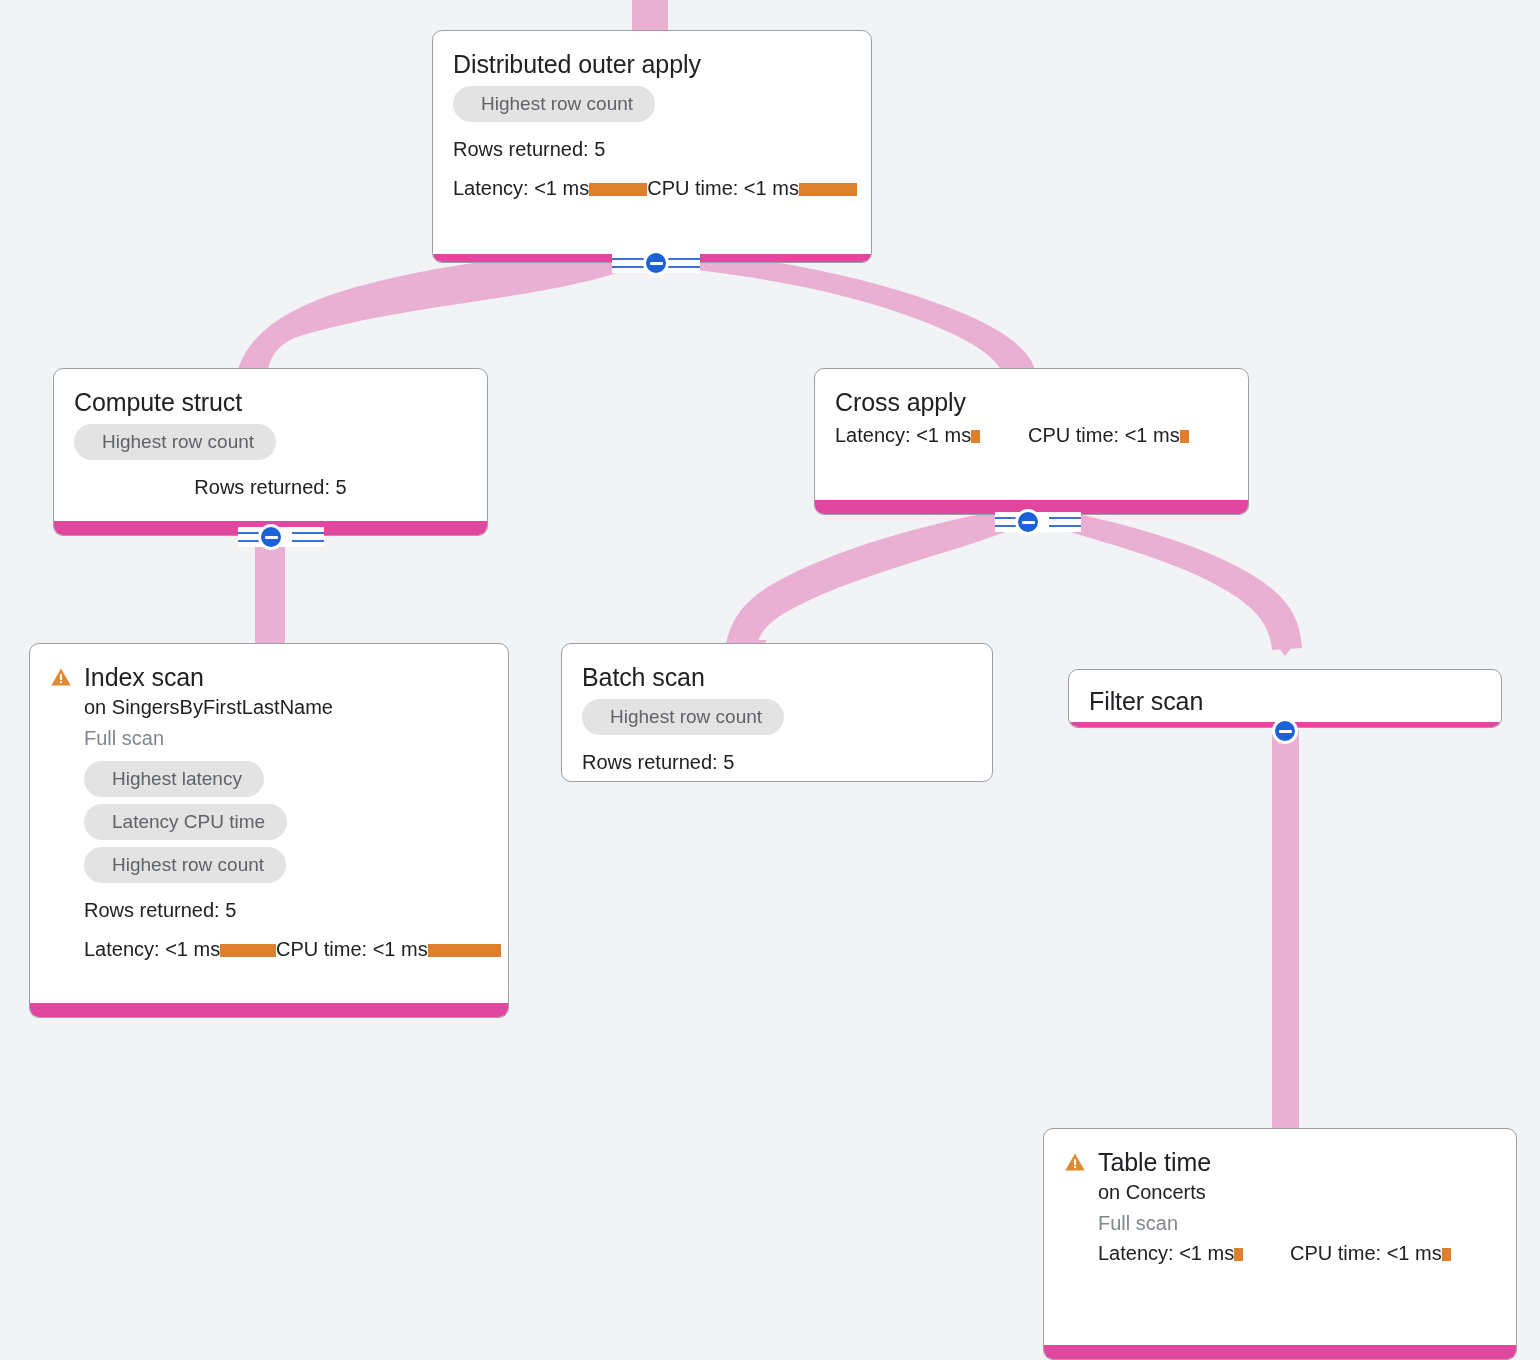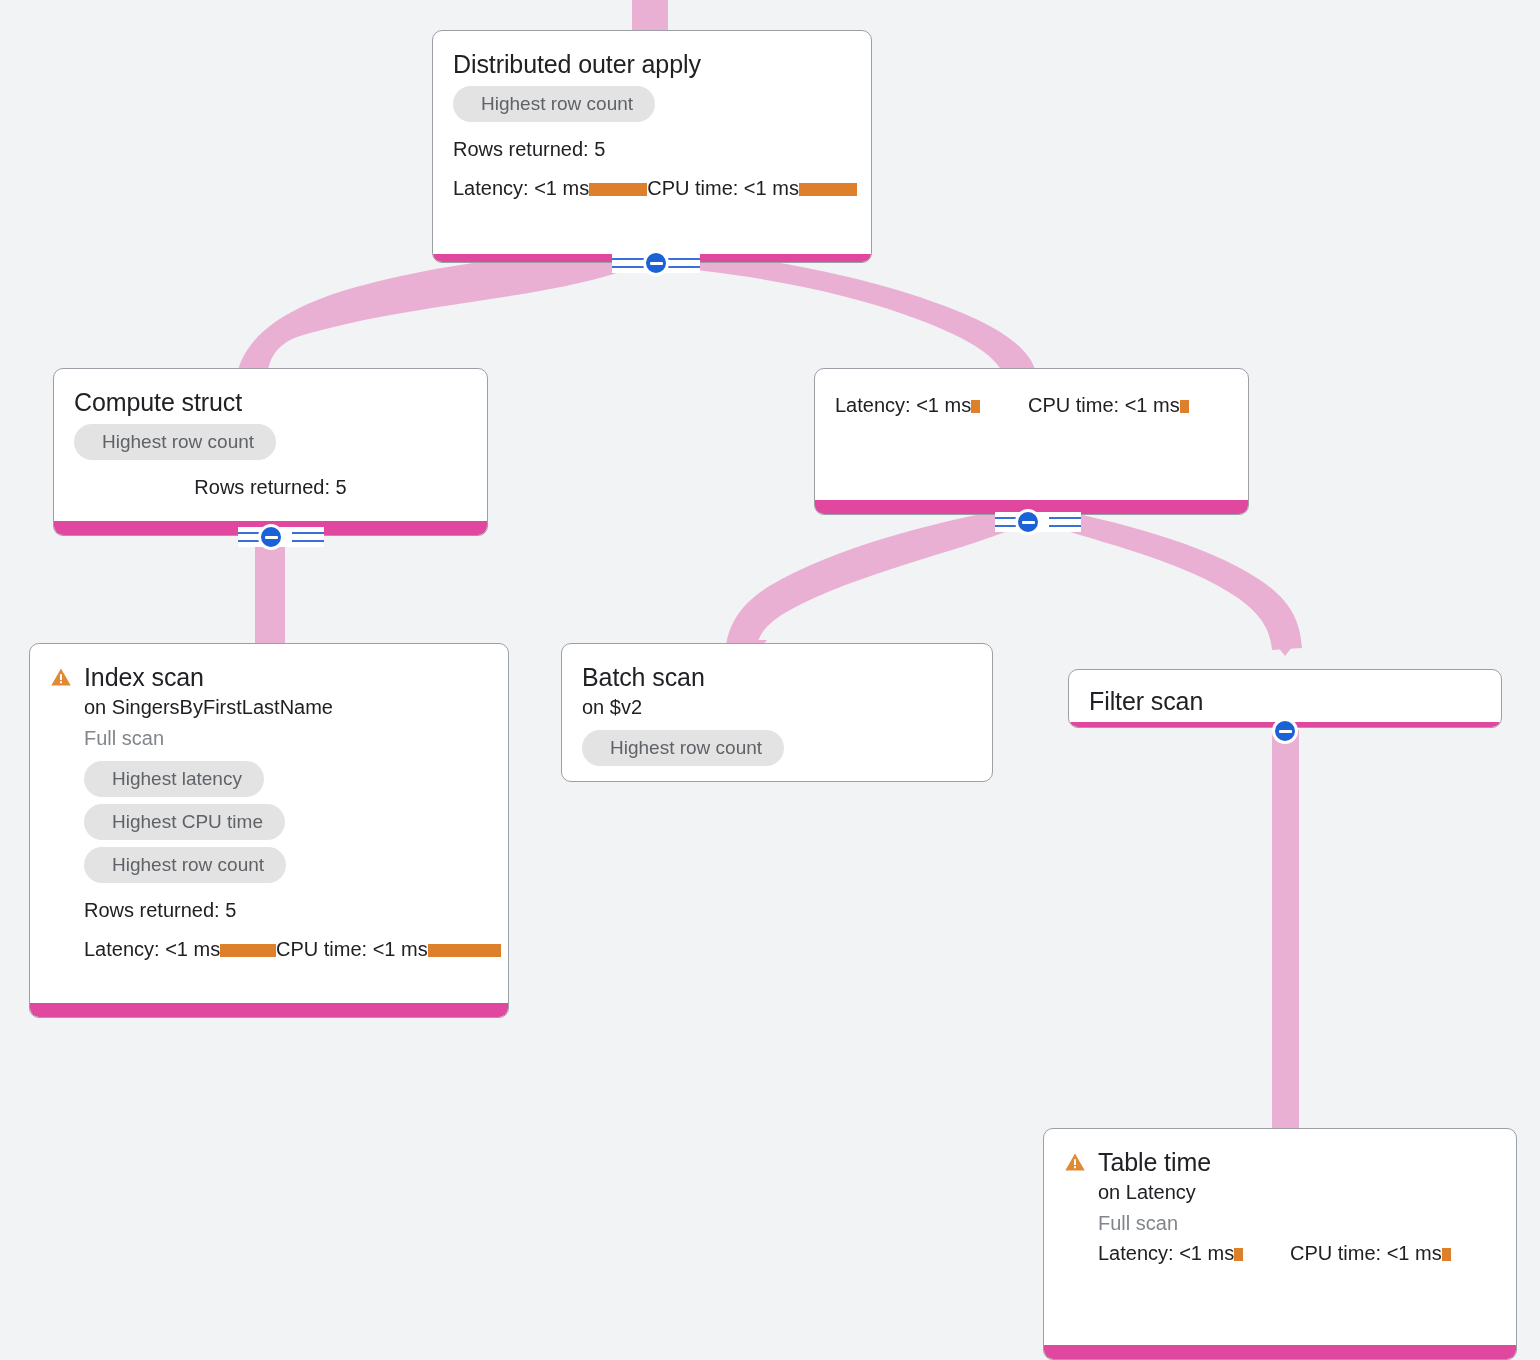--- a/index.html
+++ b/index.html
@@ -264,20 +264,23 @@
   <div class="toggle-rails" style="left:238px; top:527px; width:86px;">
     <div class="rail" style="left:0;  top:5px;  width:32px;"></div>
     <div class="rail" style="left:0;  top:13px; width:32px;"></div>
     <div class="rail" style="left:54px; top:5px;  width:32px;"></div>
     <div class="rail" style="left:54px; top:13px; width:32px;"></div>
   </div>
   <div class="toggle" style="left:258px; top:524px;"></div>
 
   <div class="node" style="left:814px; top:368px; width:435px; height:147px;">
     <div class="node-body">
+      <div class="title-row">
+        <div class="node-title">Cross apply</div>
+      </div>
       <div class="metrics" style="margin-top:6px;">
         <div class="metric" style="width:193px;">
           <div class="metric-label">Latency: &lt;1 ms</div>
           <div class="metric-bar" style="width:9px;"></div>
         </div>
         <div class="metric">
           <div class="metric-label">CPU time: &lt;1 ms</div>
           <div class="metric-bar" style="width:9px;"></div>
         </div>
       </div>
@@ -303,21 +306,21 @@
             <rect x="10.9" y="16.6" width="2.2" height="2.2" fill="#ffffff"></rect>
           </svg>
         </span>
         <div class="node-title">Index scan</div>
       </div>
       <div class="indent">
         <div class="node-sub">on SingersByFirstLastName</div>
         <div class="node-sub muted">Full scan</div>
         <div class="chips">
           <div class="chip">Highest latency</div>
-          <div class="chip">Highest CPU time</div>
+          <div class="chip">Latency CPU time</div>
           <div class="chip">Highest row count</div>
         </div>
         <div class="rows-line">Rows returned: 5</div>
         <div class="metrics">
           <div class="metric" style="width:192px;">
             <div class="metric-label">Latency: &lt;1 ms</div>
             <div class="metric-bar" style="width:77px;"></div>
           </div>
           <div class="metric">
             <div class="metric-label">CPU time: &lt;1 ms</div>
@@ -327,21 +330,20 @@
       </div>
     </div>
     <div class="node-accent"></div>
   </div>
 
   <div class="node" style="left:561px; top:643px; width:432px; height:139px;">
     <div class="node-body">
       <div class="title-row">
         <div class="node-title">Batch scan</div>
       </div>
-      <div class="node-sub">on $v2</div>
       <div class="chips">
         <div class="chip">Highest row count</div>
       </div>
       <div class="rows-line">Rows returned: 5</div>
     </div>
     <div class="node-accent"></div>
   </div>
 
   <div class="node" style="left:1068px; top:648px; width:434px; height:59px;margin-top:21px;">
     <div class="node-body" style="padding:16px 20px 6px 20px;">
@@ -359,21 +361,21 @@
         <span class="warn-icon">
           <svg viewBox="0 0 24 24" width="22" height="22">
             <path d="M12 2.8 L22.6 21.4 H1.4 Z" fill="#e08a35"></path>
             <rect x="10.9" y="9" width="2.2" height="6.3" fill="#ffffff"></rect>
             <rect x="10.9" y="16.6" width="2.2" height="2.2" fill="#ffffff"></rect>
           </svg>
         </span>
         <div class="node-title">Table time</div>
       </div>
       <div class="indent">
-        <div class="node-sub">on Latency</div>
+        <div class="node-sub">on Concerts</div>
         <div class="node-sub muted">Full scan</div>
         <div class="metrics" style="margin-top:2px;">
           <div class="metric" style="width:192px;">
             <div class="metric-label">Latency: &lt;1 ms</div>
             <div class="metric-bar" style="width:9px;"></div>
           </div>
           <div class="metric">
             <div class="metric-label">CPU time: &lt;1 ms</div>
             <div class="metric-bar" style="width:9px;"></div>
           </div>

